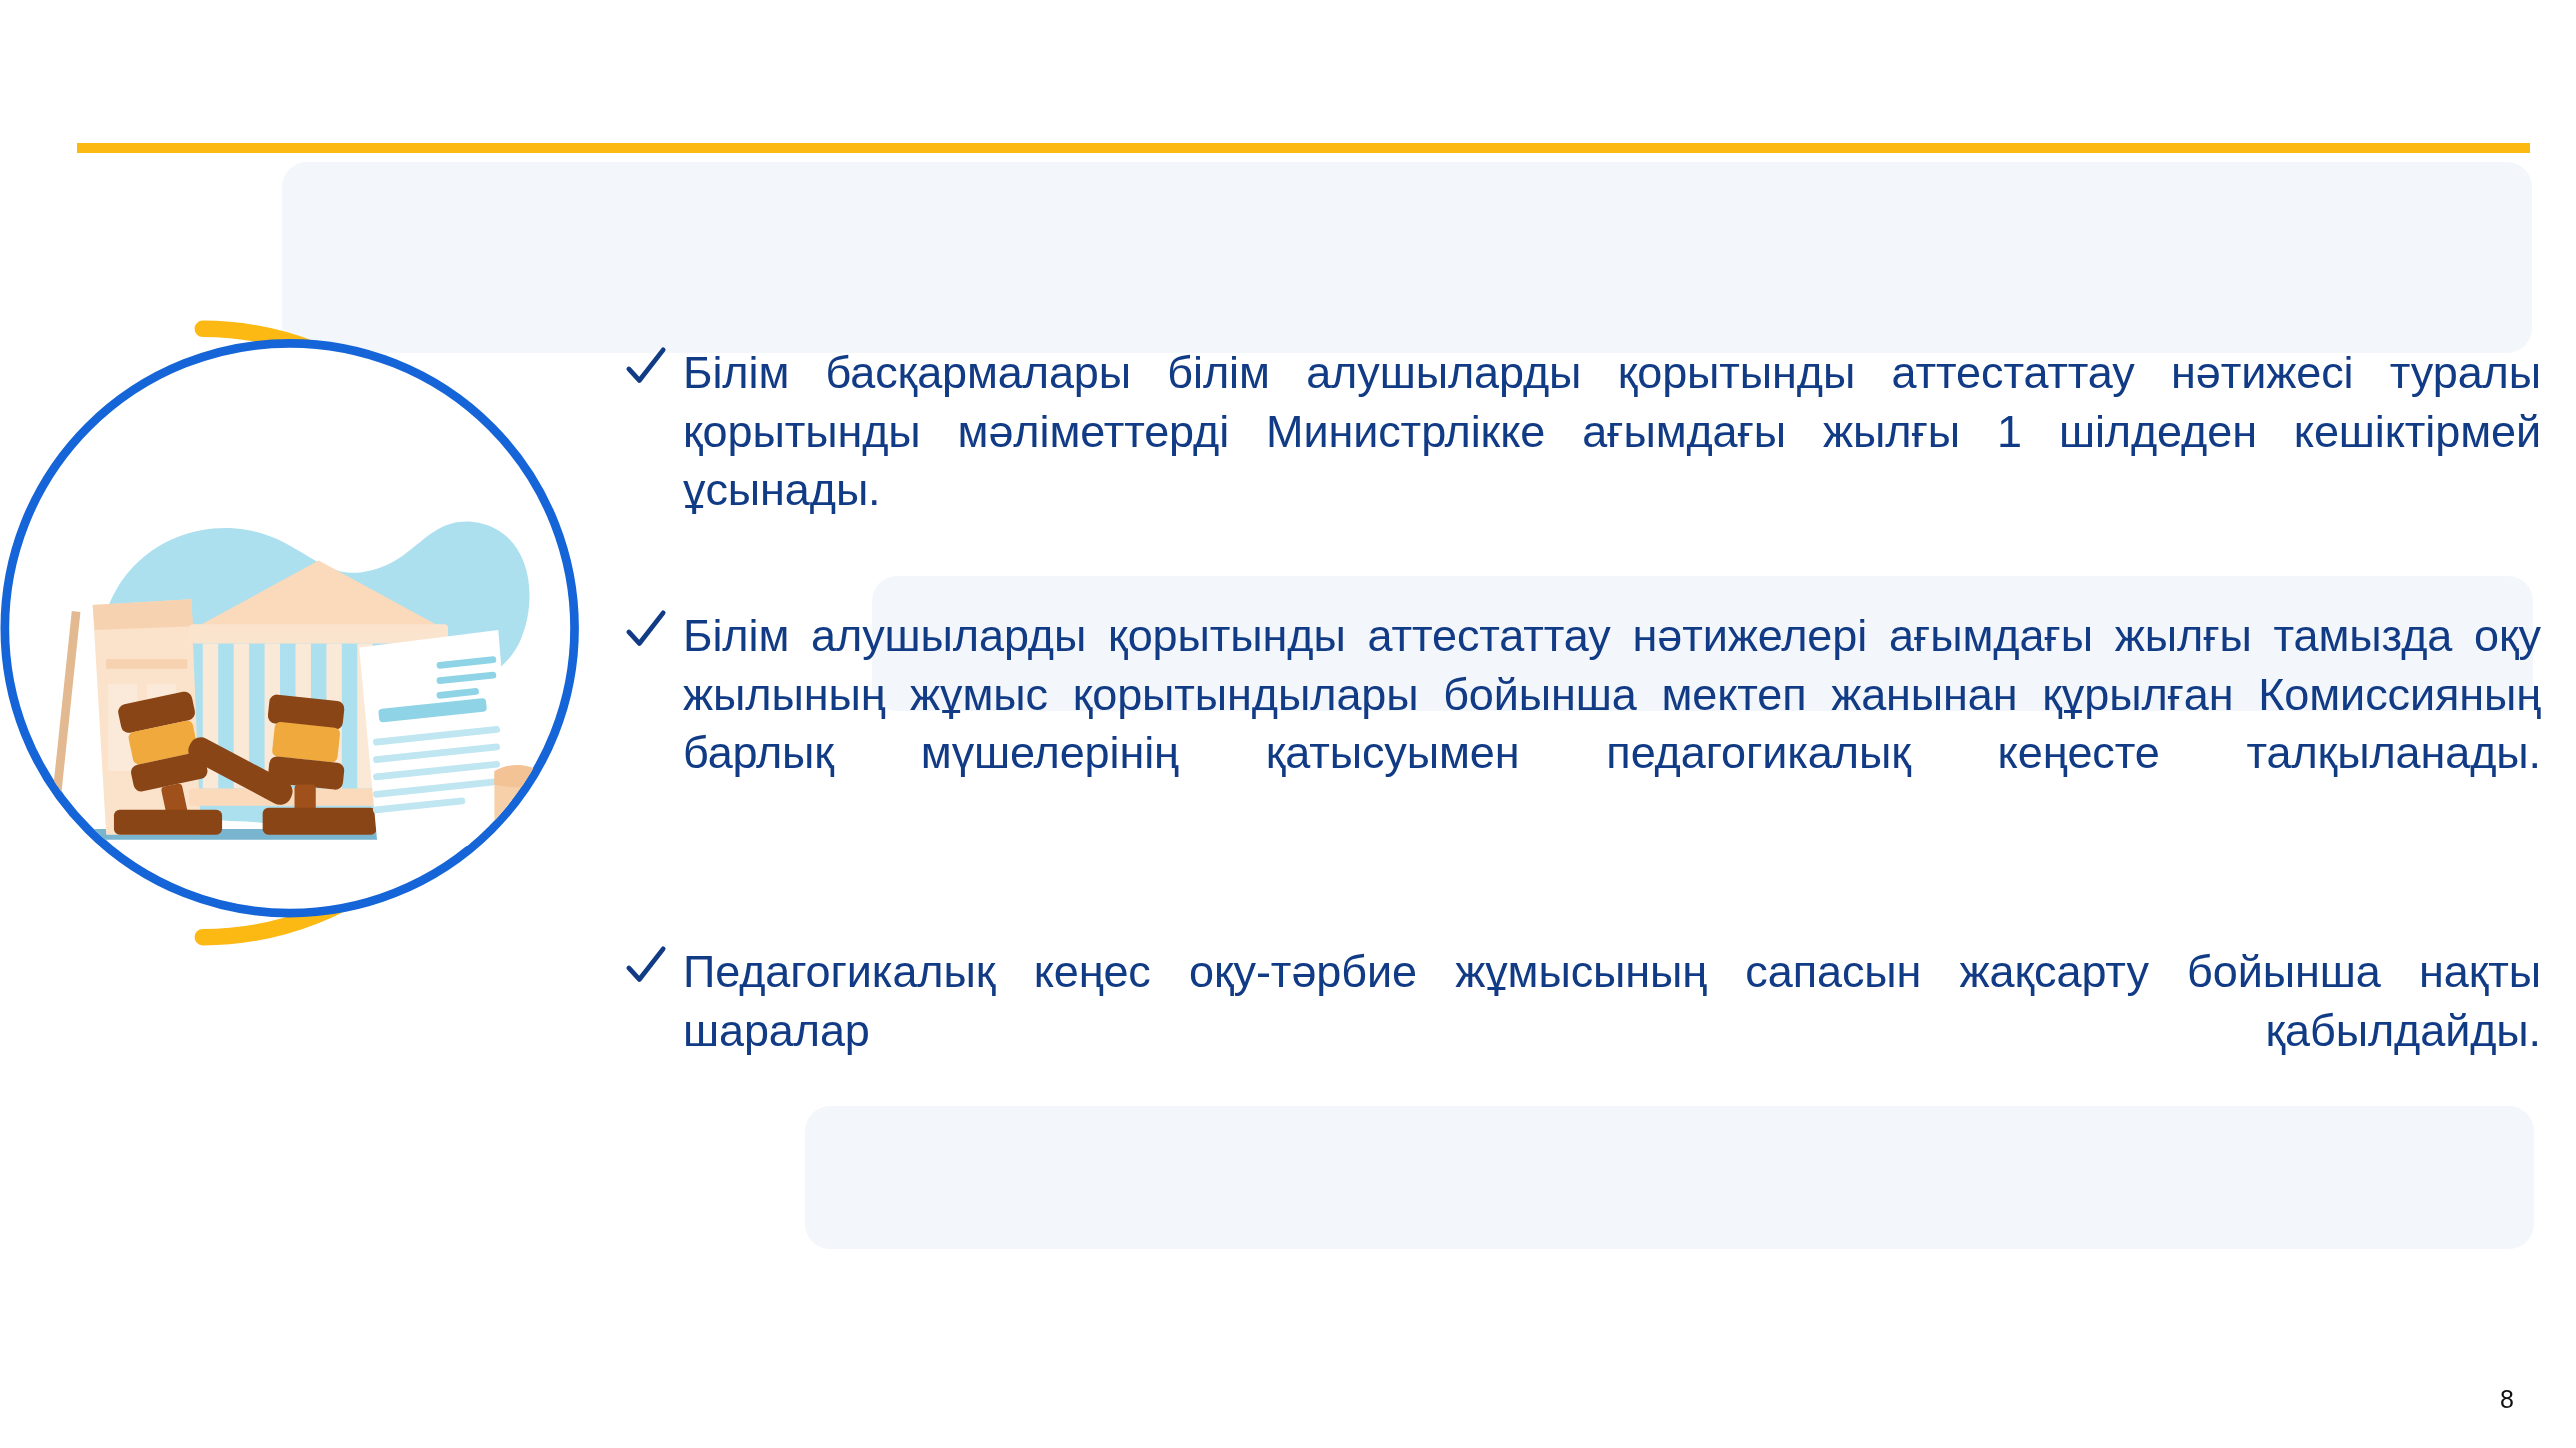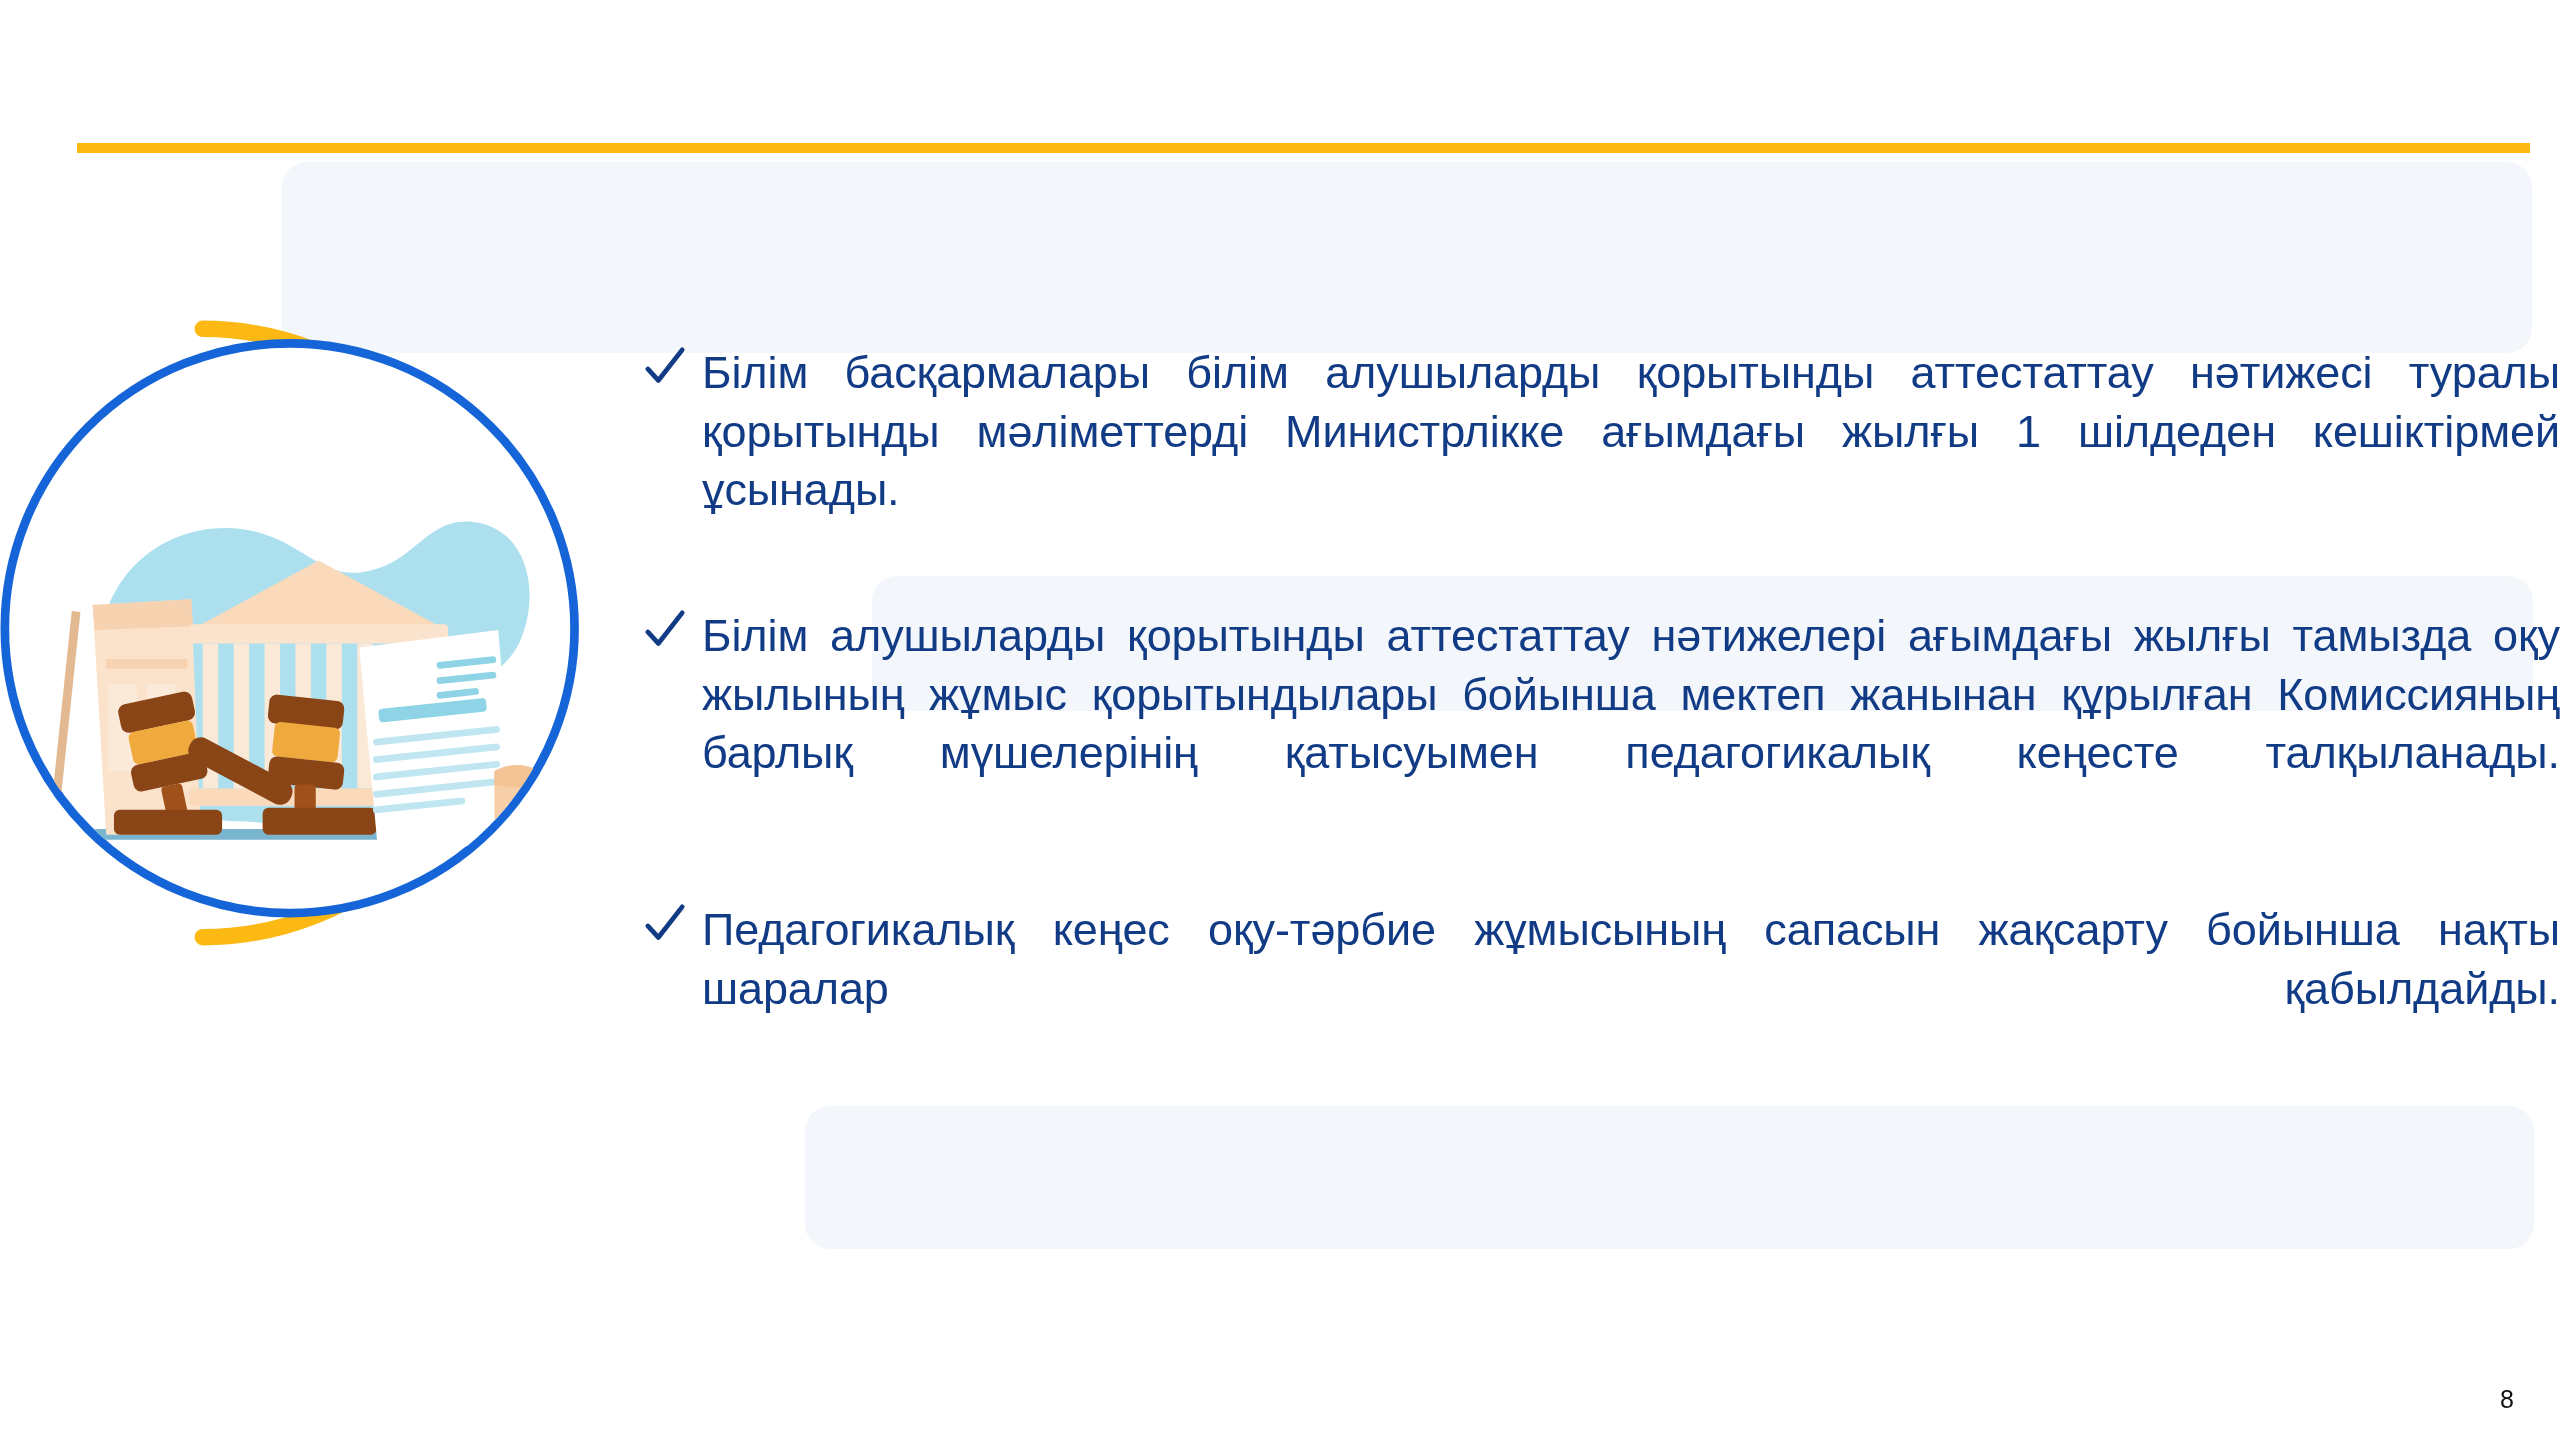--- a/index.html
+++ b/index.html
@@ -45,38 +45,38 @@
     left: 0px;
     top: 319px;
     width: 618px;
     height: 628px;
   }
   .badge svg { display: block; width: 100%; height: 100%; }
 
   
   .bullets {
     position: absolute;
-    left: 638px;
+    left: 619px;
     top: 344px;
     width: 1922px;
   }
 
   .bullet {
     position: relative;
     display: block;
     padding-left: 64px;
     color: #123b86;
     font-size: 45px;
     line-height: 1.30;
     text-align: justify;
     text-justify: inter-word;
     letter-spacing: -0.1px;
   }
   .bullet-2 { margin-top: 29px; }
-  .bullet-3 { margin-top: 60px; }
+  .bullet-3 { margin-top: 102px; }
 
   .bullet .tick {
     position: absolute;
     left: 5.8px;
     top: 1.9px;
     width: 42px;
     height: 44px;
     color: #123b86;
     font-size: 41px;
     line-height: 44px;

